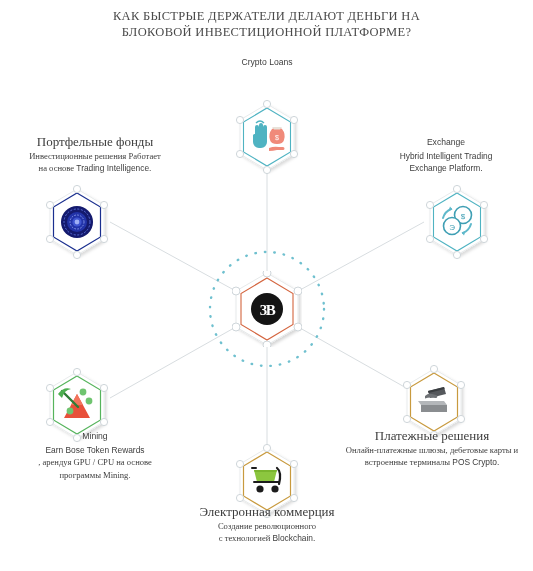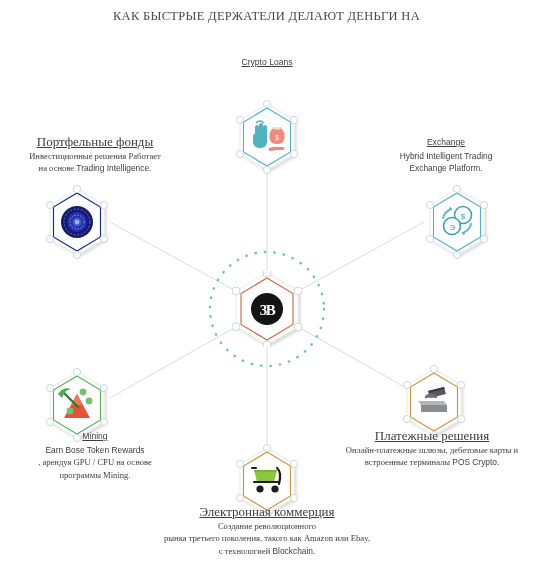--- a/index.html
+++ b/index.html
@@ -67,21 +67,20 @@
     font-family: "Liberation Sans", sans-serif;
     font-size: 8.4px;
     color: #3d3d3d;
   }
   .nhead {
     display: block;
     font-family: "Liberation Sans", sans-serif;
     font-size: 8.6px;
     color: #3d3d3d;
     margin-bottom: 1px;
-    text-decoration: underline;
   }
   .nhead.serif {
     font-family: "Liberation Serif", serif;
     font-size: 13px;
   }
   .nline { display: block; }
 
   
   #hub {
     position: absolute;
@@ -98,20 +97,21 @@
     letter-spacing: -1.5px;
   }
 </style>
 </head>
 <body>
 
 <div id="infographic">
 
   <div class="title">
     <span class="title-line">КАК БЫСТРЫЕ ДЕРЖАТЕЛИ ДЕЛАЮТ ДЕНЬГИ НА</span>
+    <span class="title-line">БЛОКОВОЙ ИНВЕСТИЦИОННОЙ ПЛАТФОРМЕ?</span>
   </div>
 
   <svg id="connectors" viewBox="0 0 533 571" xmlns="http://www.w3.org/2000/svg">
     <g stroke="#d8dde0" stroke-width="1" fill="none">
 
       <line x1="267" y1="271" x2="267" y2="172"></line>
 
       <line x1="234" y1="290" x2="110" y2="222"></line>
 
       <line x1="300" y1="290" x2="424" y2="222"></line>
@@ -346,18 +346,17 @@
         <circle class="vdot" cx="58" cy="18" r="3.6"></circle>
         <circle class="vdot" cx="58" cy="52" r="3.6"></circle>
         <circle class="vdot" cx="31" cy="68" r="3.6"></circle>
         <circle class="vdot" cx="4" cy="52" r="3.6"></circle>
         <circle class="vdot" cx="4" cy="18" r="3.6"></circle>
       </svg>
     </div>
     <div class="ntext" style="left:120px; top:506px; width:294px;">
       <span class="nhead serif">Электронная коммерция</span>
       <span class="nline">Создание революционного</span>
-      <span class="nline">рынка третьего поколения, такого как Amazon или Ebay,</span>
       <span class="nline"><span>с технологией </span><span class="lat">Blockchain.</span></span>
     </div>
   </div>
 
 </div>
 
 </body></html>

